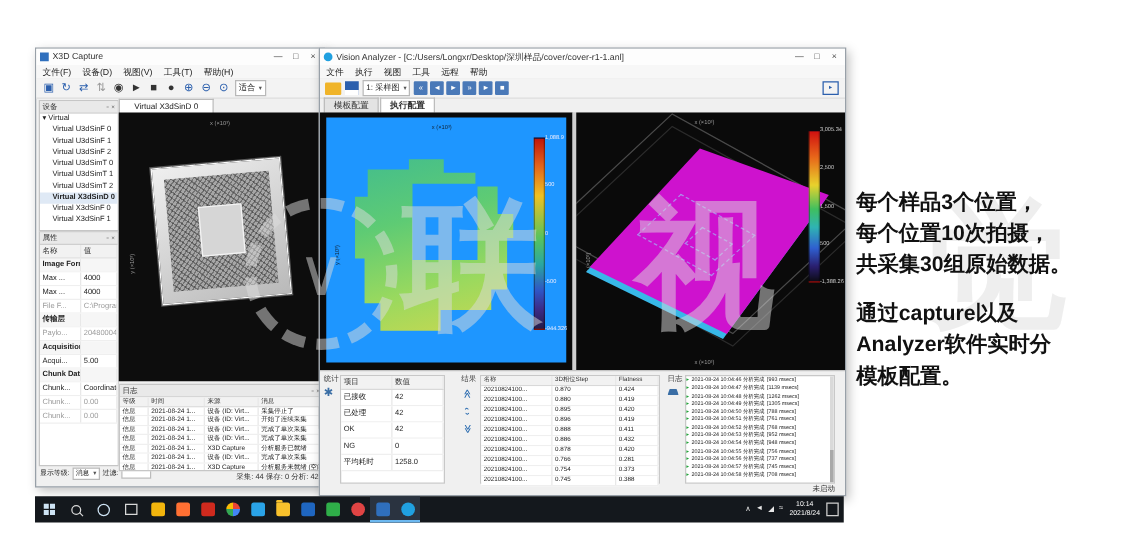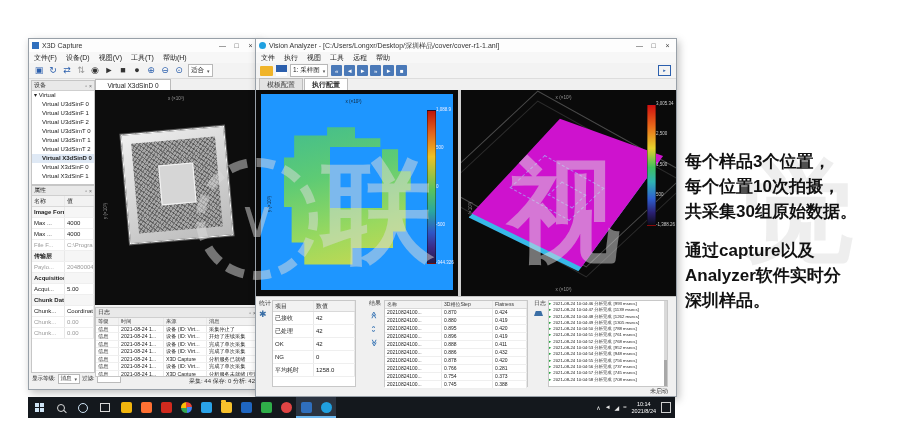--- a/index.html
+++ b/index.html
@@ -655,21 +655,21 @@
 
   <div class="anno">
     <div class="p1">
         <div>每个样品3个位置，</div>
         <div>每个位置10次拍摄，</div>
         <div>共采集30组原始数据。</div>
       </div>
     <div class="p2">
         <div>通过capture以及</div>
         <div>Analyzer软件实时分</div>
-        <div>深圳样品。</div>
+        <div>模板配置。</div>
       </div>
   </div>
 
   <div class="taskbar">
     <span class="tsys">
         <span class="winlogo">
           <i></i>
           <i></i>
           <i></i>
           <i></i>

